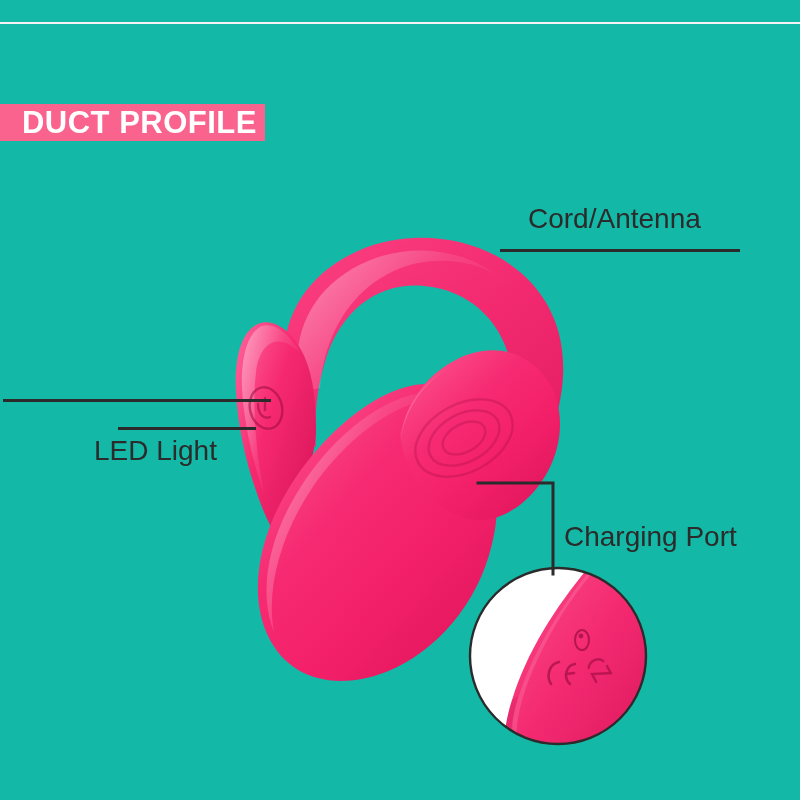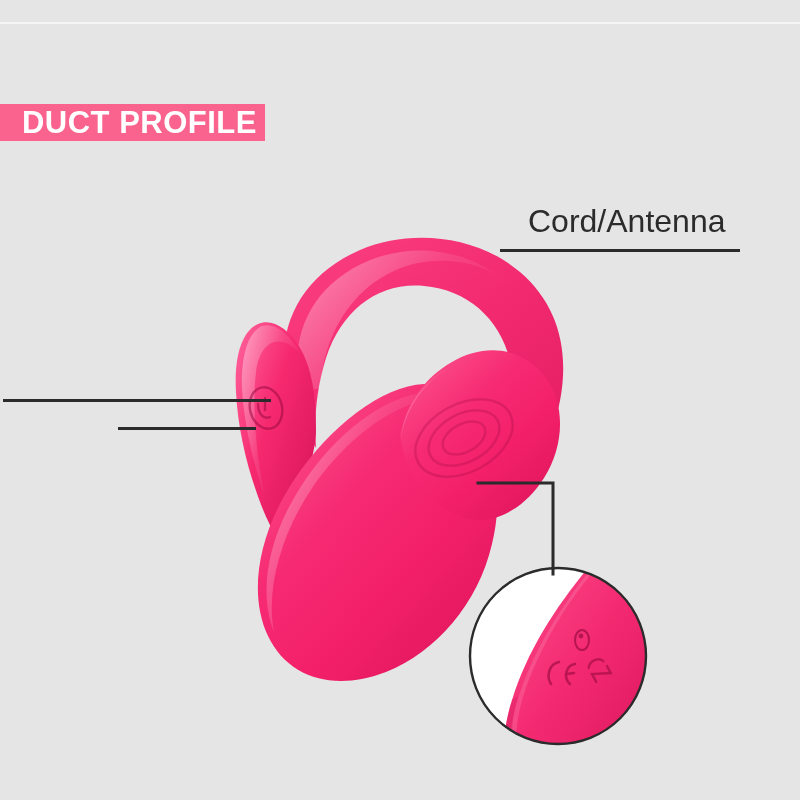--- a/index.html
+++ b/index.html
@@ -4,21 +4,21 @@
 <style>
   html, body {
     margin: 0;
     padding: 0;
     background: #ffffff;
   }
   #page {
     position: relative;
     width: 800px;
     height: 800px;
-    background: #e5e5e5;
+    background: #14b8a6;
     overflow: hidden;
     font-family: "Liberation Sans", sans-serif;
   }
   .top-rule {
     position: absolute;
     left: 0;
     top: 22px;
     width: 800px;
     height: 2px;
     background: #f4f4f5;
@@ -50,21 +50,21 @@
     position: absolute;
     left: 0;
     top: 0;
     width: 800px;
     height: 800px;
   }
   
   .label {
     position: absolute;
     color: #2b2b2b;
-    font-size: 32px;
+    font-size: 28px;
     line-height: 1;
     white-space: nowrap;
   }
   .label-cord { left: 528px; top: 205px; }
   .label-power { left: 4px; top: 356px; }
   .label-led { left: 94px; top: 437px; }
   .label-charging { left: 564px; top: 523px; }
   .leader {
     position: absolute;
     background: #2b2b2b;
@@ -234,15 +234,17 @@
   <div class="banner">
     <span class="banner-text">DUCT PROFILE</span>
   </div>
 
   <div class="leader leader-cord"></div>
   <div class="label label-cord">Cord/Antenna</div>
 
   <div class="leader leader-power"></div>
 
   <div class="leader leader-led"></div>
-
+  <div class="label label-led">LED Light</div>
+
+  <div class="label label-charging">Charging Port</div>
 
 </div>
 
 </body></html>

